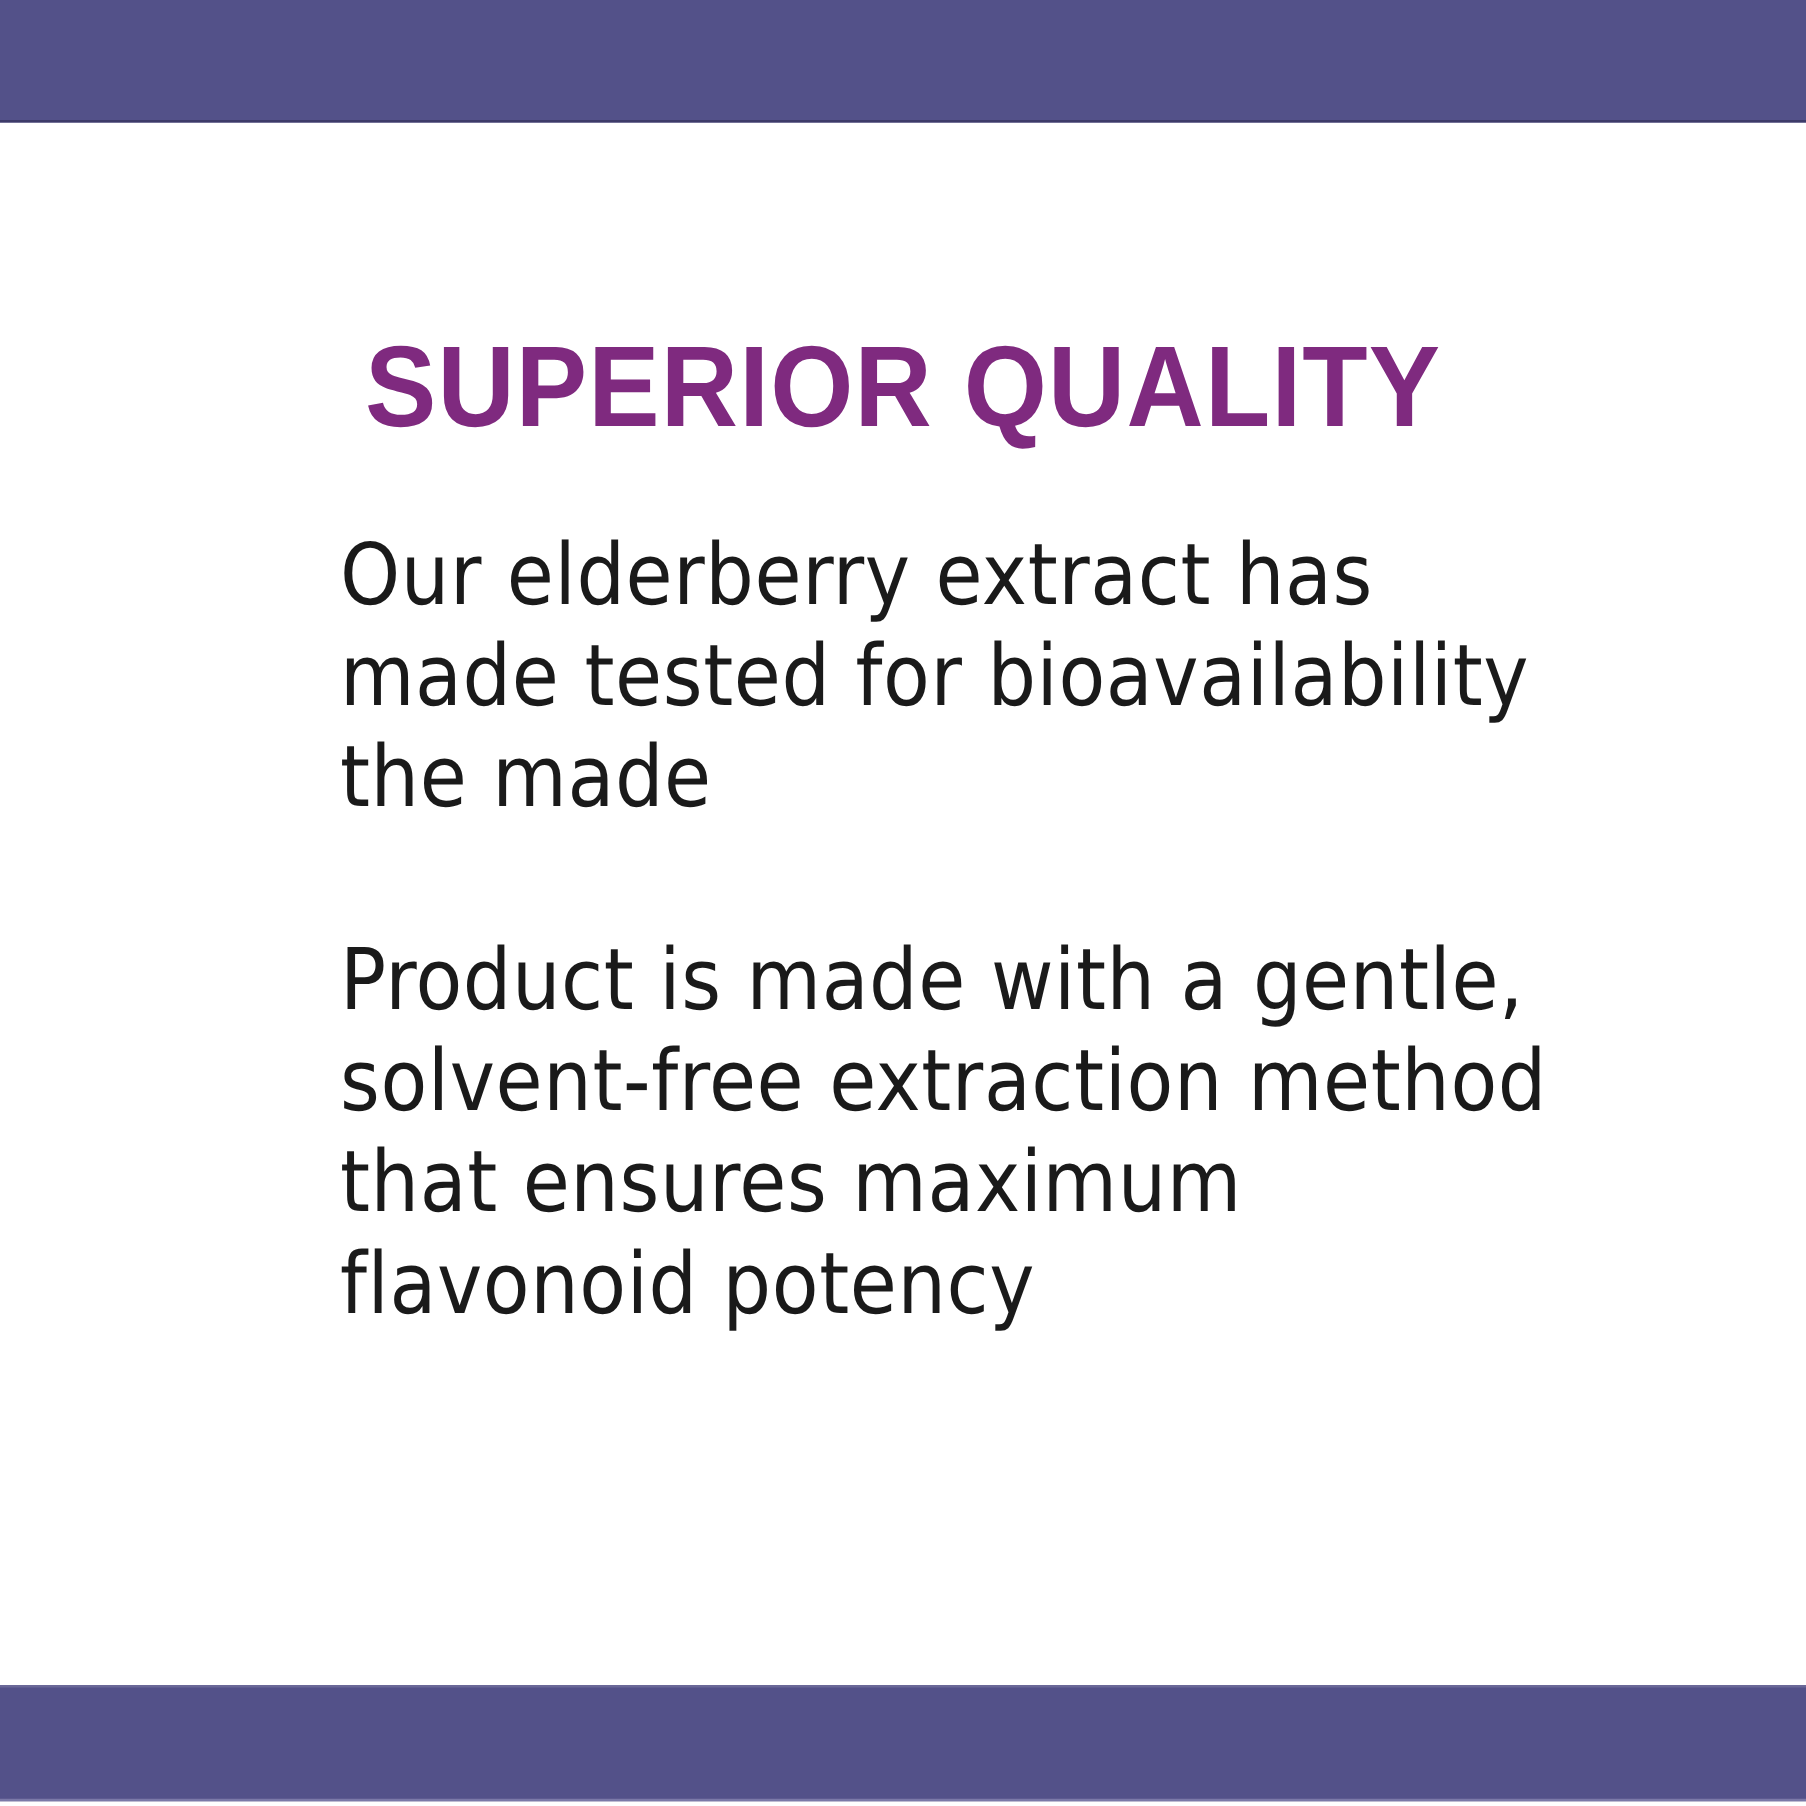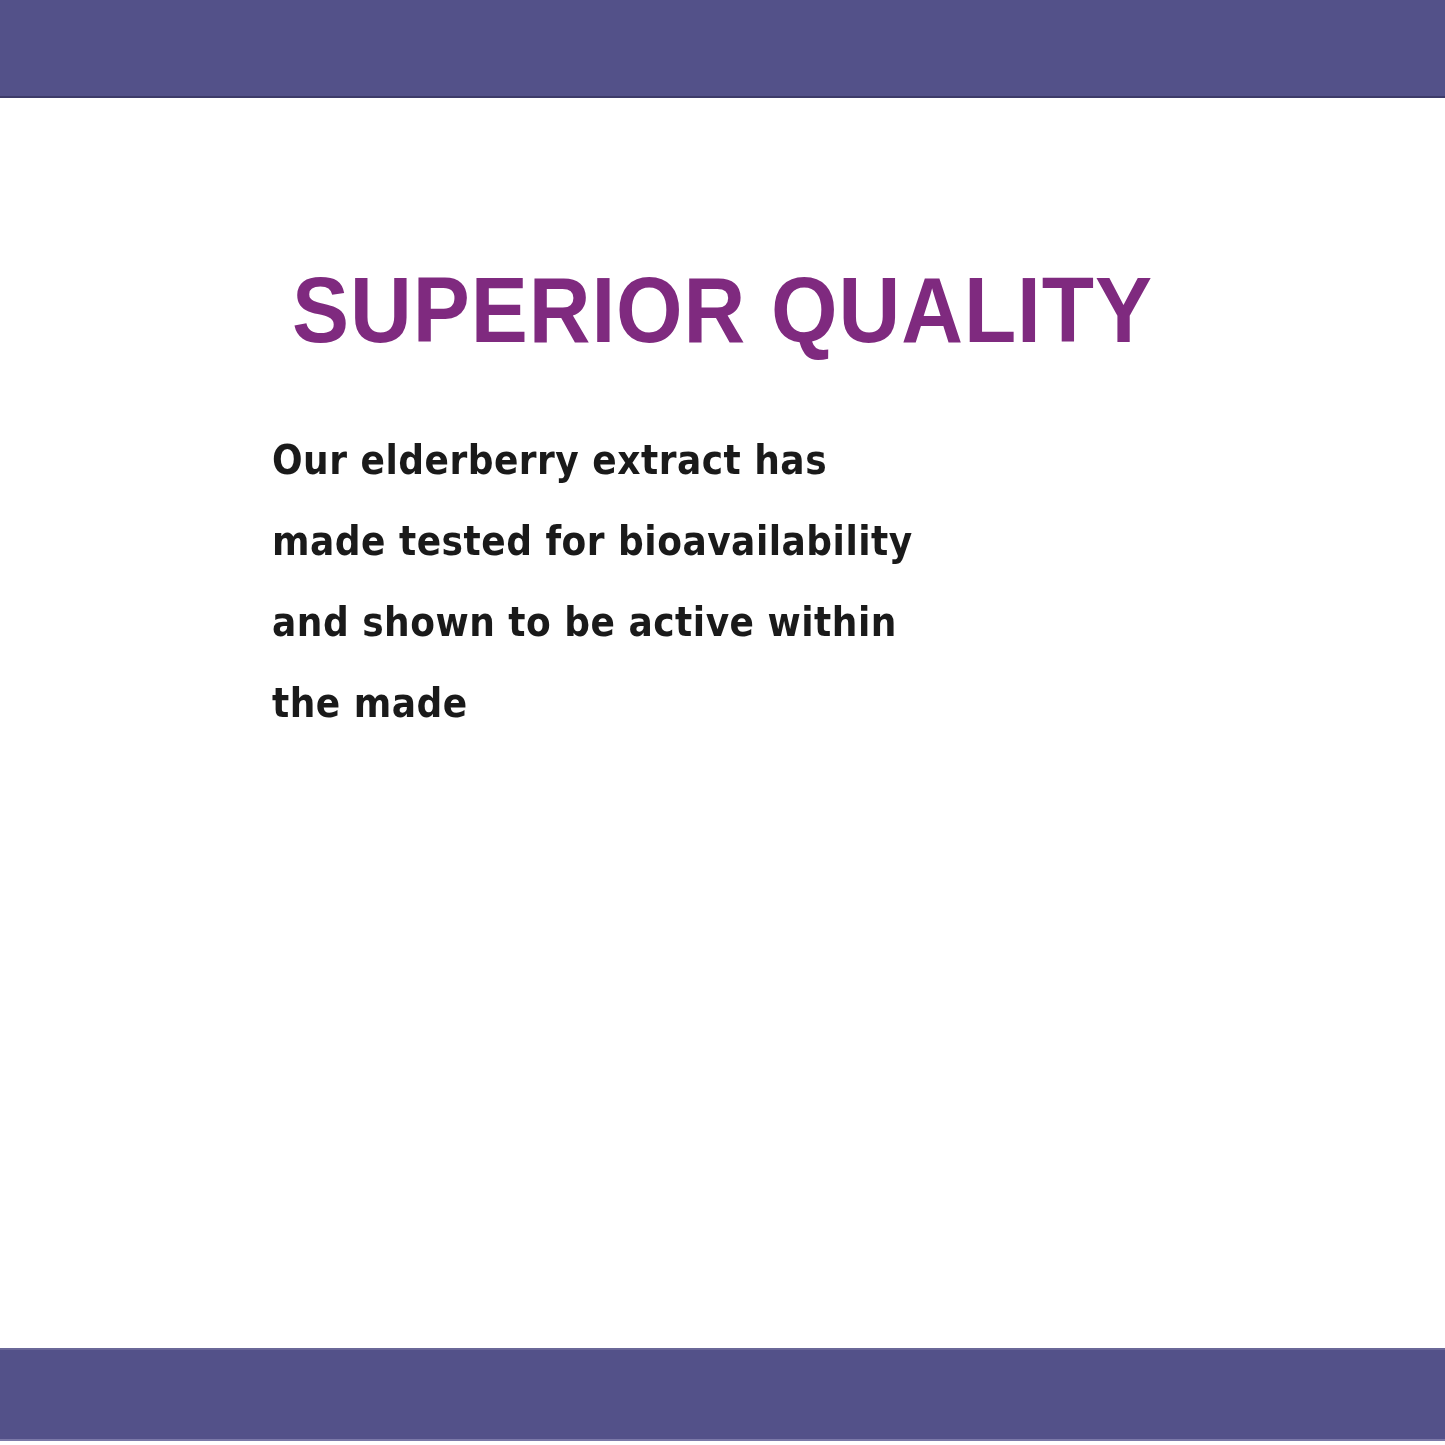--- a/index.html
+++ b/index.html
@@ -71,22 +71,22 @@
   .body-block {
     position: absolute;
     left: 272px;
     top: 324px;
     width: 960px;
   }
 
   .paragraph {
     color: #1a1a1a;
     font-family: "DejaVu Sans Condensed", "Liberation Sans Narrow", "Liberation Sans", sans-serif;
-    font-weight: 700;
-    font-size: 40px;
+    font-weight: 400;
+    font-size: 68px;
     line-height: 81px;
     letter-spacing: 0.5px;
     white-space: nowrap;
   }
   .paragraph .line {
     display: block;
     white-space: nowrap;
   }
   .paragraph + .paragraph {
     margin-top: 81px;
@@ -101,23 +101,28 @@
 
   <div class="content">
 
     <div class="headline">SUPERIOR QUALITY</div>
 
     <div class="body-block">
 
       <div class="paragraph">
         <span class="line">Our elderberry extract has</span>
         <span class="line">made tested for bioavailability</span>
-        <span class="line">and shown to be active within</span>
         <span class="line">the made</span>
       </div>
 
+      <div class="paragraph">
+        <span class="line">Product is made with a gentle,</span>
+        <span class="line">solvent-free extraction method</span>
+        <span class="line">that ensures maximum</span>
+        <span class="line">flavonoid potency</span>
+      </div>
 
     </div>
   </div>
 
   <div class="band band-bottom"></div>
 
 </div>
 
 </body></html>

